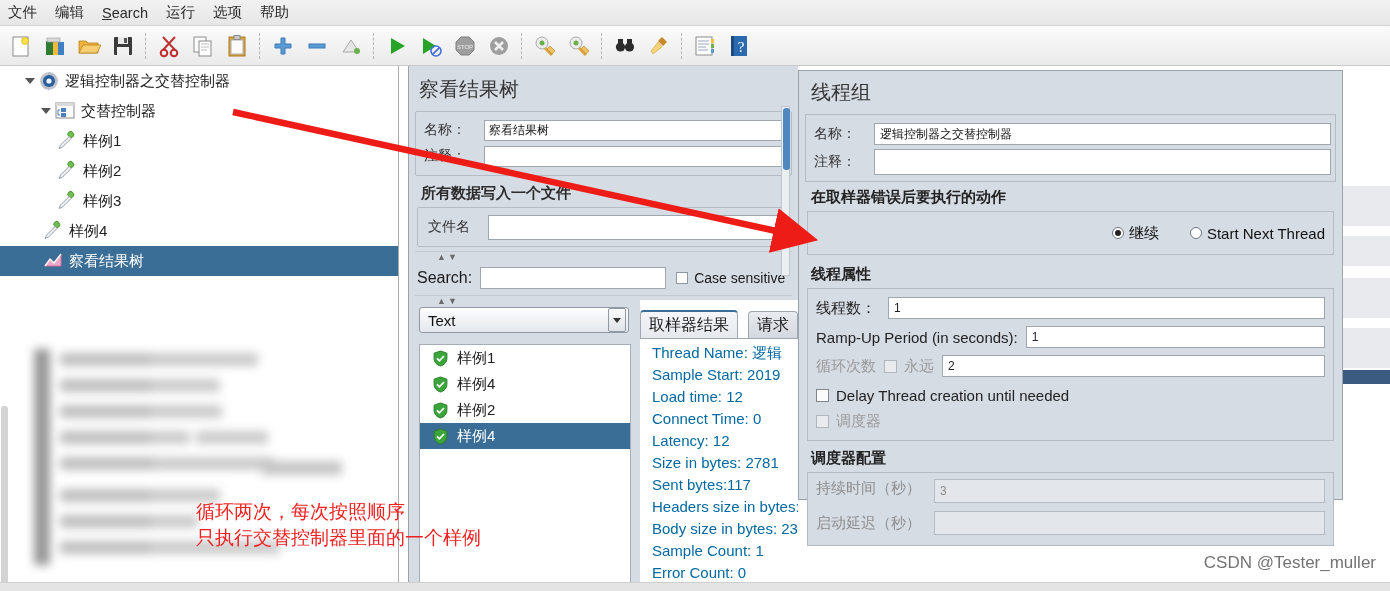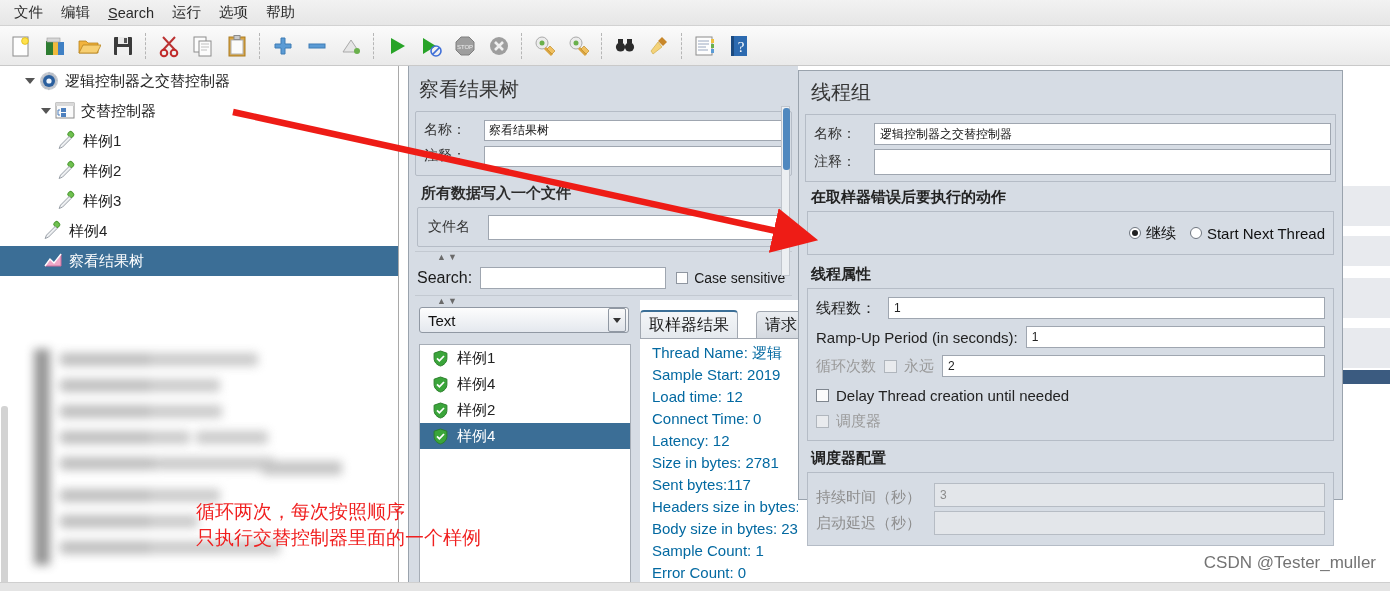--- a/index.html
+++ b/index.html
@@ -10,21 +10,21 @@
     font-size:13px;color:#1a1a1a;
     position:relative;
   }
   .app{position:absolute;left:0;top:0;width:1390px;height:591px;}
 
   
   .menubar{
     position:absolute;left:0;top:0;width:1390px;height:26px;
     background:linear-gradient(#f2f2f2,#e6e6e6);
     border-bottom:1px solid #d2d2d2;
-    display:flex;align-items:center;padding-left:6px;box-sizing:border-box;
+    display:flex;align-items:center;box-sizing:border-box;
   }
   .menu-item{
     font-size:14.5px;color:#2b2b2b;padding:2px 8px;margin-right:2px;
     white-space:nowrap;cursor:default;
   }
 
   
   .toolbar{
     position:absolute;left:0;top:26px;width:1390px;height:40px;
     background:linear-gradient(#fbfbfb,#eaeaea);
@@ -133,21 +133,21 @@
     position:absolute;left:640px;top:300px;width:300px;height:291px;overflow:hidden;
     background:#ffffff;
   }
   .tabstrip{
     position:absolute;left:0;top:9px;height:30px;display:flex;align-items:flex-end;
     background:transparent;
   }
   .tab{
     height:27px;padding:0 8px;display:flex;align-items:center;font-size:16px;color:#1b1b1b;
     background:linear-gradient(#e9ecf0,#d2d7de);border:1px solid #a2a8b1;border-bottom:none;
-    border-radius:4px 4px 0 0;margin-right:18px;white-space:nowrap;
+    border-radius:4px 4px 0 0;margin-right:10px;white-space:nowrap;
   }
   .tab.active{background:linear-gradient(#f4f6f8,#e4e8ed);border-top:2px solid #3b6e96;}
   .tabline{position:absolute;left:0;top:38px;width:300px;height:1px;background:#a2a8b1;}
   .sampler-text{
     position:absolute;left:12px;top:42px;width:290px;
     font-size:15px;line-height:22px;color:#0369a1;white-space:nowrap;
   }
 
   
   .bg-strips{
@@ -173,21 +173,21 @@
   .tg-box{margin:0 8px;background:#d6dce4;border:1px solid #b5bcc6;padding:6px 8px;}
   .errbox{
     margin:0 8px;background:#d6dce4;border:1px solid #b5bcc6;height:44px;
     display:flex;align-items:center;justify-content:flex-end;padding-right:8px;box-sizing:border-box;
   }
   .radio{width:12px;height:12px;border-radius:50%;border:1px solid #6f7680;background:#fff;
          display:inline-block;margin-right:5px;vertical-align:middle;position:relative;box-sizing:border-box;}
   .radio.on::after{
     content:"";position:absolute;left:2px;top:2px;width:6px;height:6px;border-radius:50%;background:#222;
   }
-  .rlab{font-size:15px;color:#111;margin-right:14px;white-space:nowrap;}
+  .rlab{font-size:15px;color:#111;margin-right:31px;white-space:nowrap;}
   .tp-lab{font-size:15px;color:#222;white-space:nowrap;}
   .tp-inp{
     height:22px;background:#fff;border:1px solid #9fa6b0;box-sizing:border-box;
     font-size:12px;color:#222;padding:0 5px;display:flex;align-items:center;
   }
   .tp-inp.dis{background:#e3e6ea;color:#8b8b8b;border-color:#b6bcc4;}
   .chk2{width:13px;height:13px;border:1px solid #7f868f;background:#fbfbfb;display:inline-block;
         margin-right:7px;vertical-align:middle;box-sizing:border-box;}
   .chk2.dis{border-color:#b0b6bd;background:#e9ebee;}
   .dimtext{color:#9a9a9a;}
@@ -643,21 +643,21 @@
         <span class="tp-lab">Delay Thread creation until needed</span>
       </div>
       <div style="display:flex;align-items:center;height:26px">
         <span class="chk2 dis"></span>
         <span class="tp-lab dimtext">调度器</span>
       </div>
     </div>
 
     <div class="tg-section" style="padding-top:8px">调度器配置</div>
     <div class="tg-box" style="padding:6px 8px 8px 8px">
-      <div style="display:flex;align-items:flex-end;height:28px">
+      <div style="display:flex;align-items:flex-start;height:28px">
         <span class="sched-lab">持续时间（秒）</span>
         <span class="tp-inp dis" style="flex:1;height:24px">3</span>
       </div>
       <div style="display:flex;align-items:center;height:28px;margin-top:2px">
         <span class="sched-lab">启动延迟（秒）</span>
         <span class="tp-inp dis" style="flex:1;height:24px"></span>
       </div>
     </div>
   </div>
 

